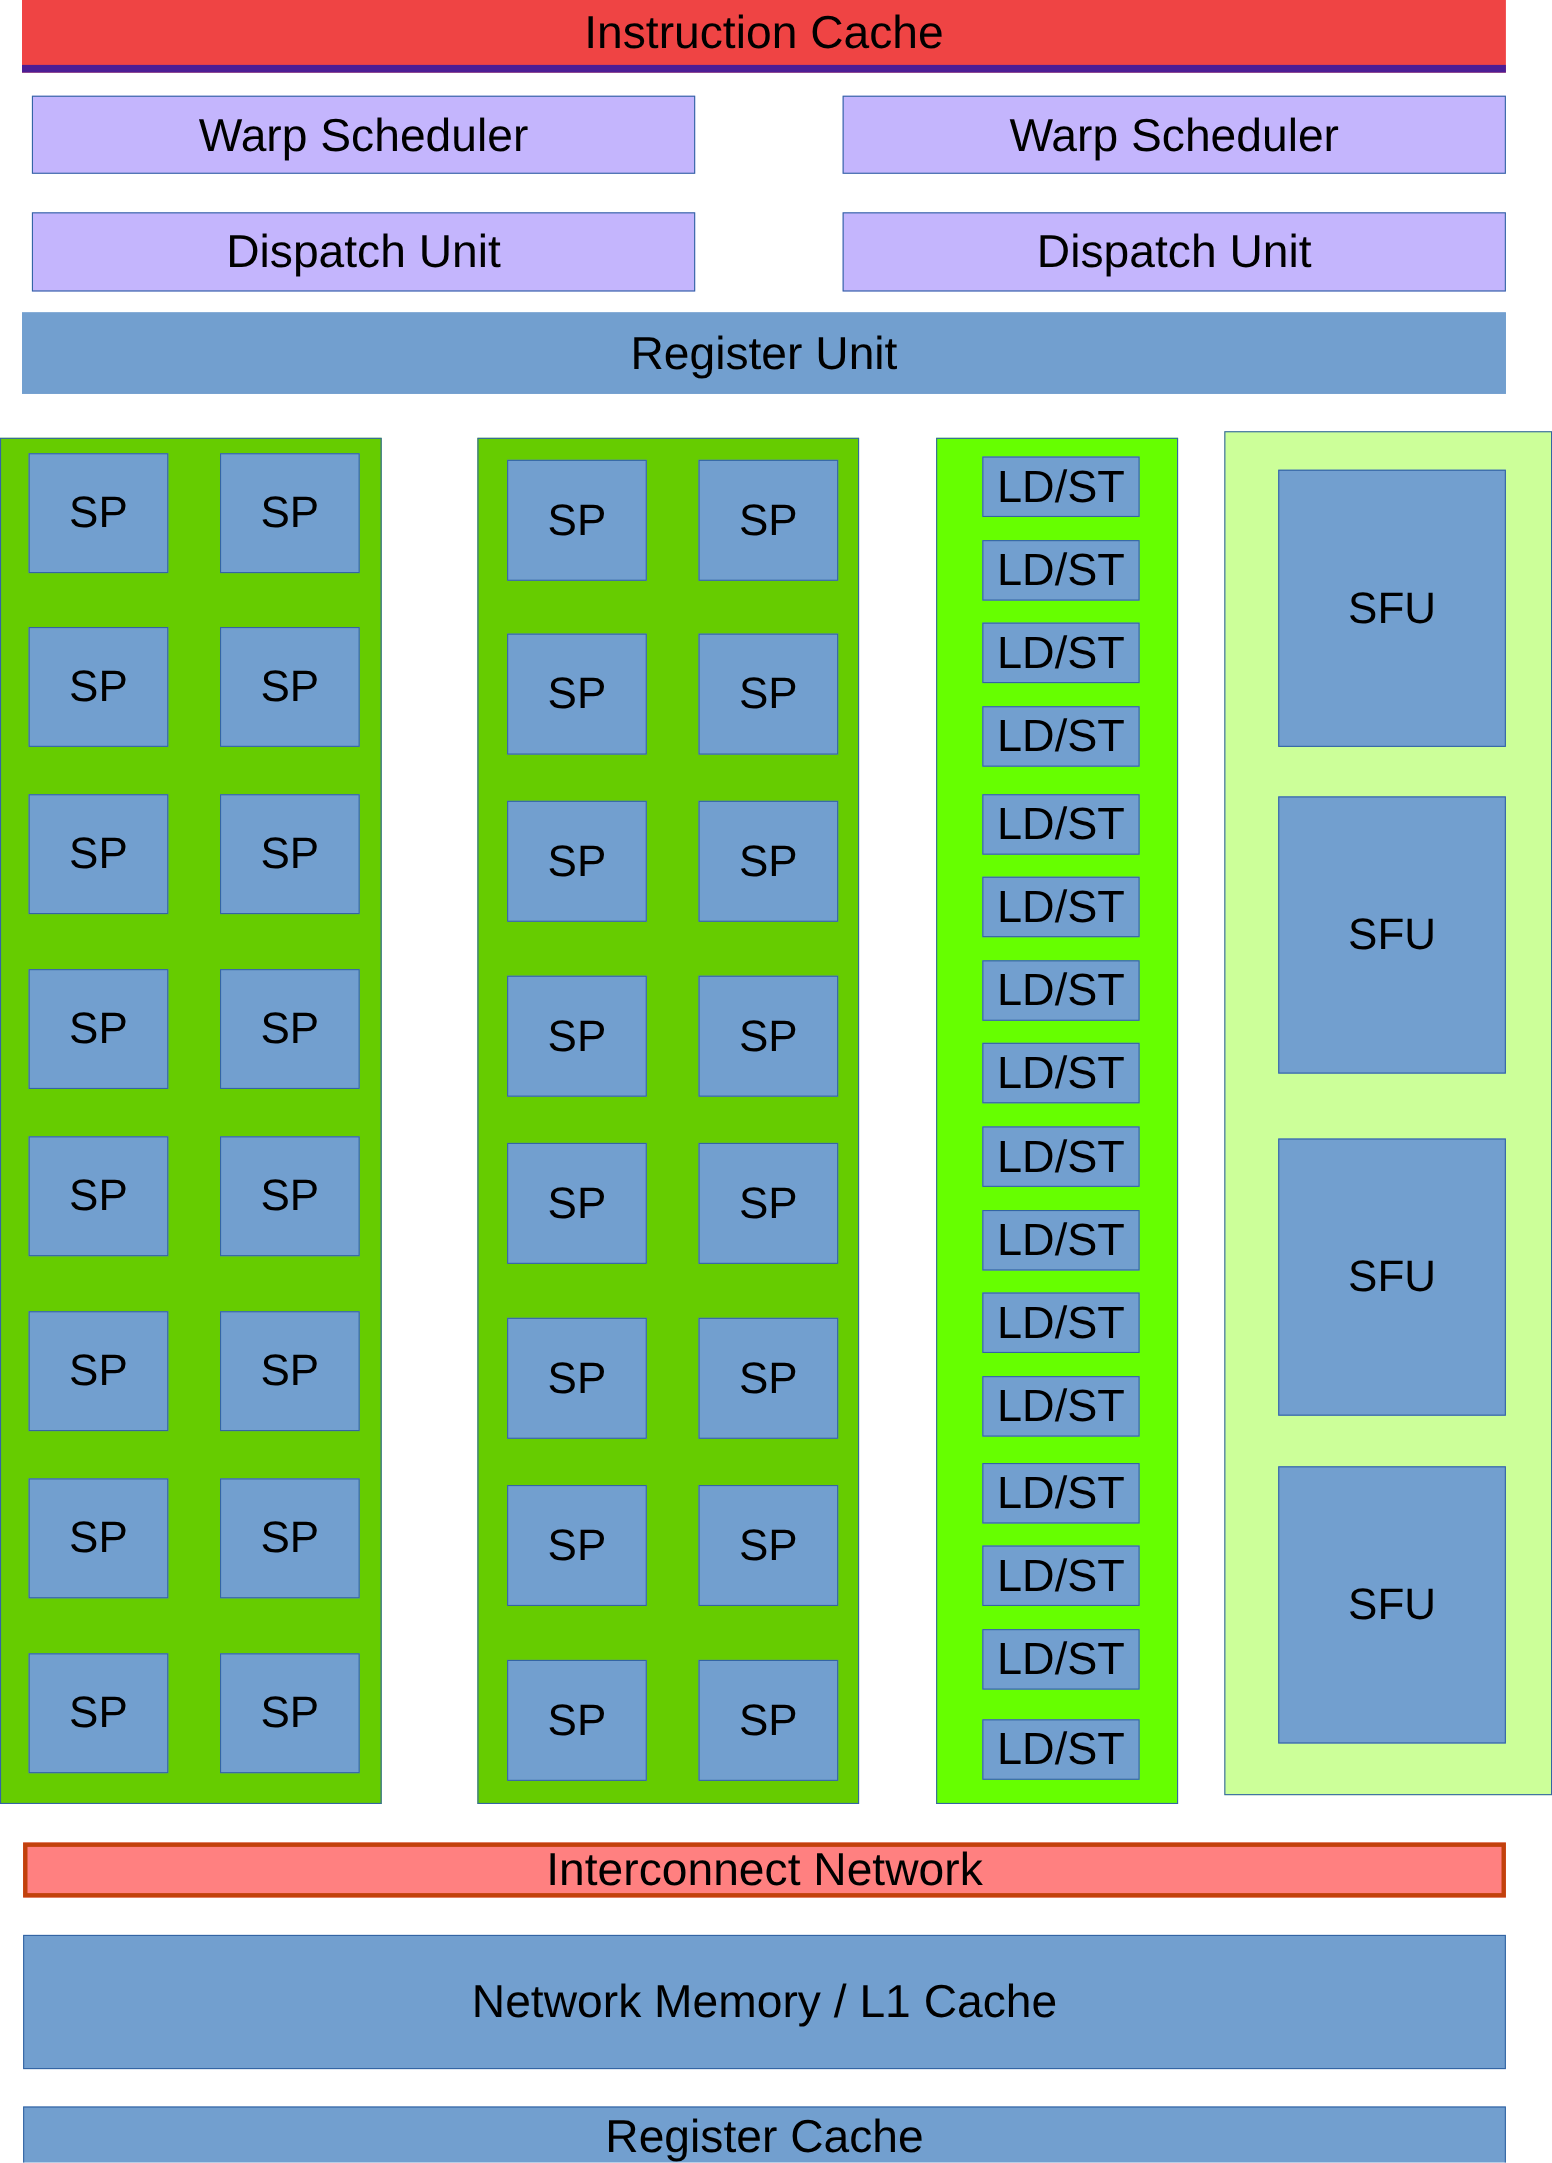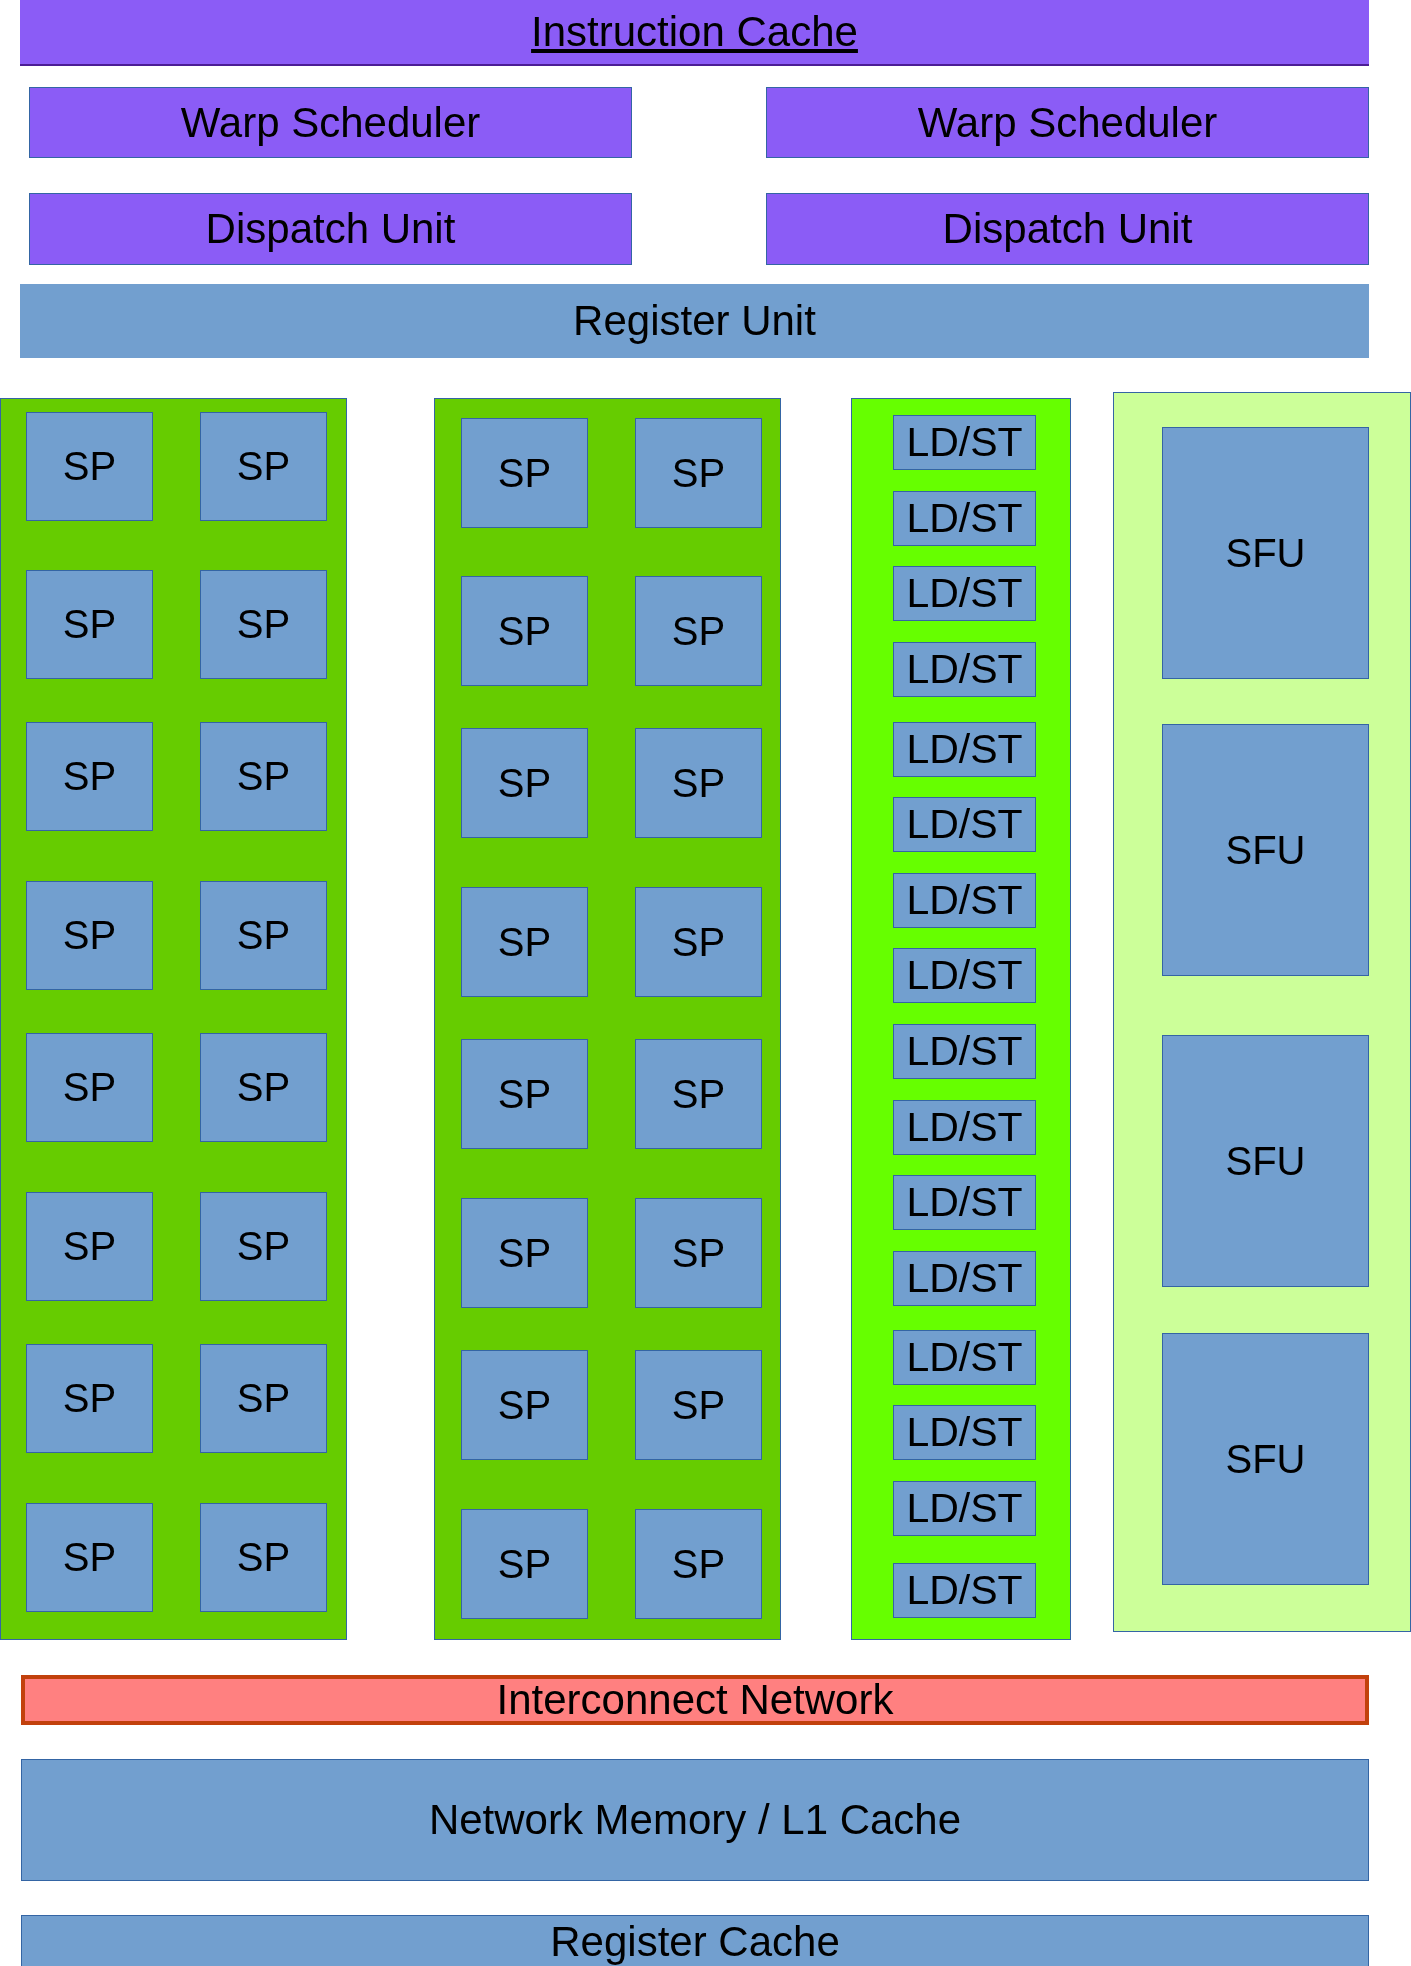--- a/index.html
+++ b/index.html
@@ -1,20 +1,20 @@
 <!DOCTYPE html>
 <html><head>
 <meta charset="utf-8">
 <style>
   html,body{margin:0;padding:0;background:#ffffff;}
   body{width:1411px;height:1966px;position:relative;overflow:hidden;font-family:"Liberation Sans", sans-serif;color:#000;}
   .box{position:absolute;box-sizing:border-box;display:flex;align-items:center;justify-content:center;text-align:center;white-space:nowrap;}
   .blue{background:#729fcf;border:1px solid #3465a4;}
-  .bar{background:#8b5cf6;border-bottom:2px solid #4c1d95;text-decoration:underline;}
-  .orange{background:#8b5cf6;border:1px solid #3465a4;align-items:center;}
+  .bar{background:#ef4444;border-bottom:7px solid #4c1d95;}
+  .orange{background:#c4b5fd;border:1px solid #3465a4;align-items:center;}
   .red{background:#ff8080;border:4px solid #c2410c;}
   .g1{background:#66cc00;border:1px solid #3465a4;}
   .g2{background:#66ff00;border:1px solid #3465a4;}
   .g3{background:#ccff99;border:1px solid #3465a4;}
   .big{font-size:42px;}
   .unit{font-size:40px;}
   .ldst{font-size:41px;}
 </style>
 </head>
 <body>

